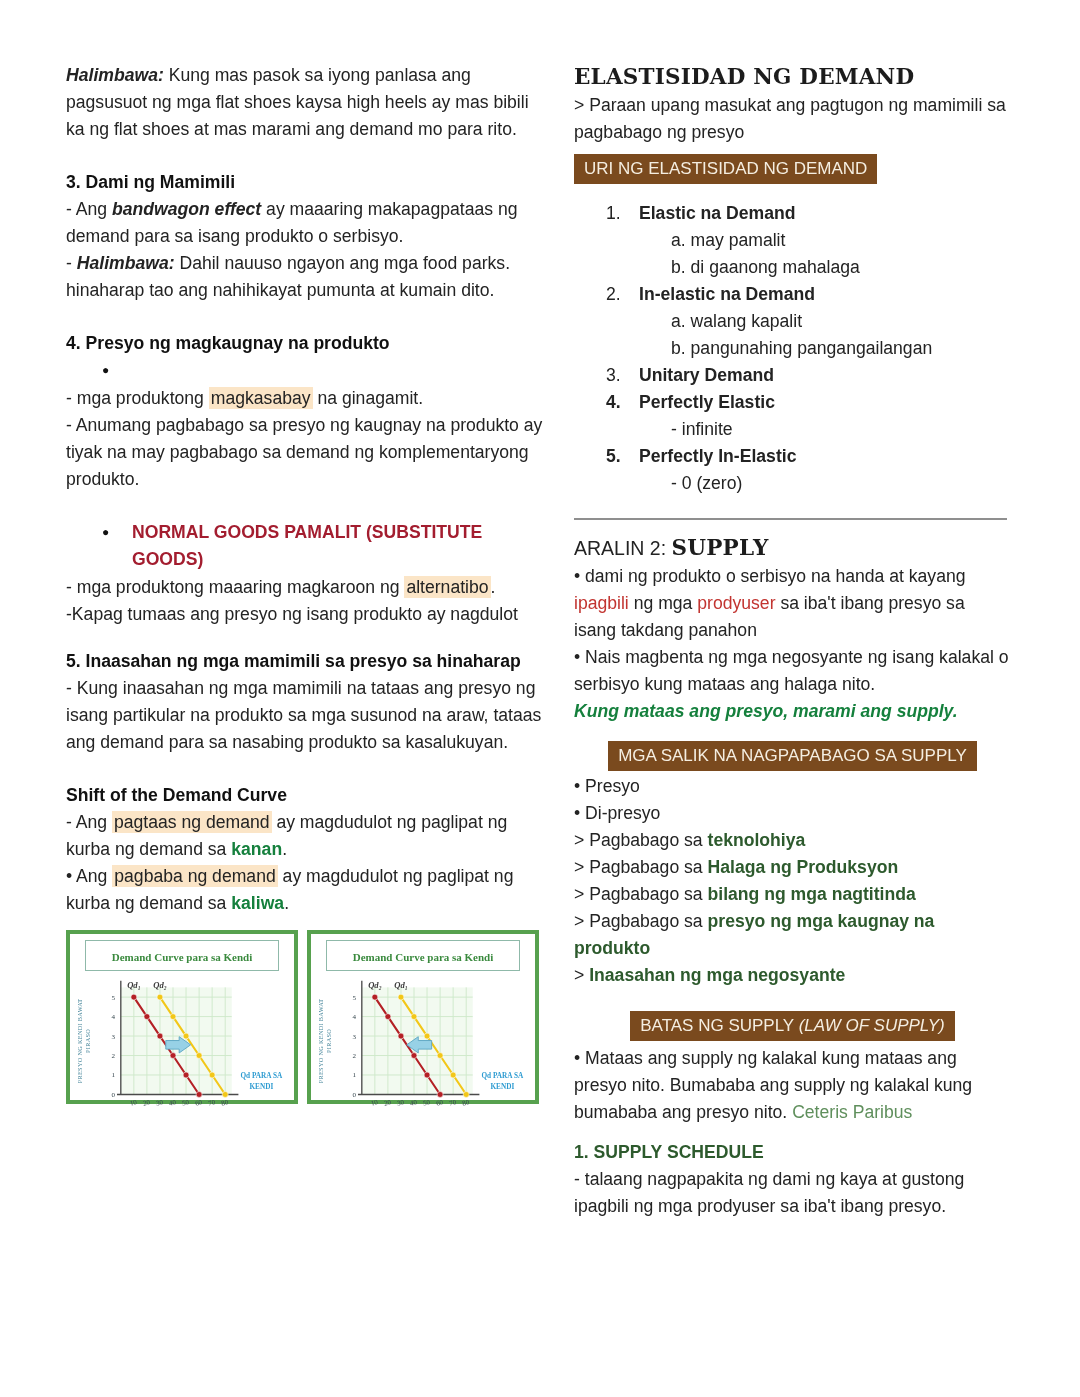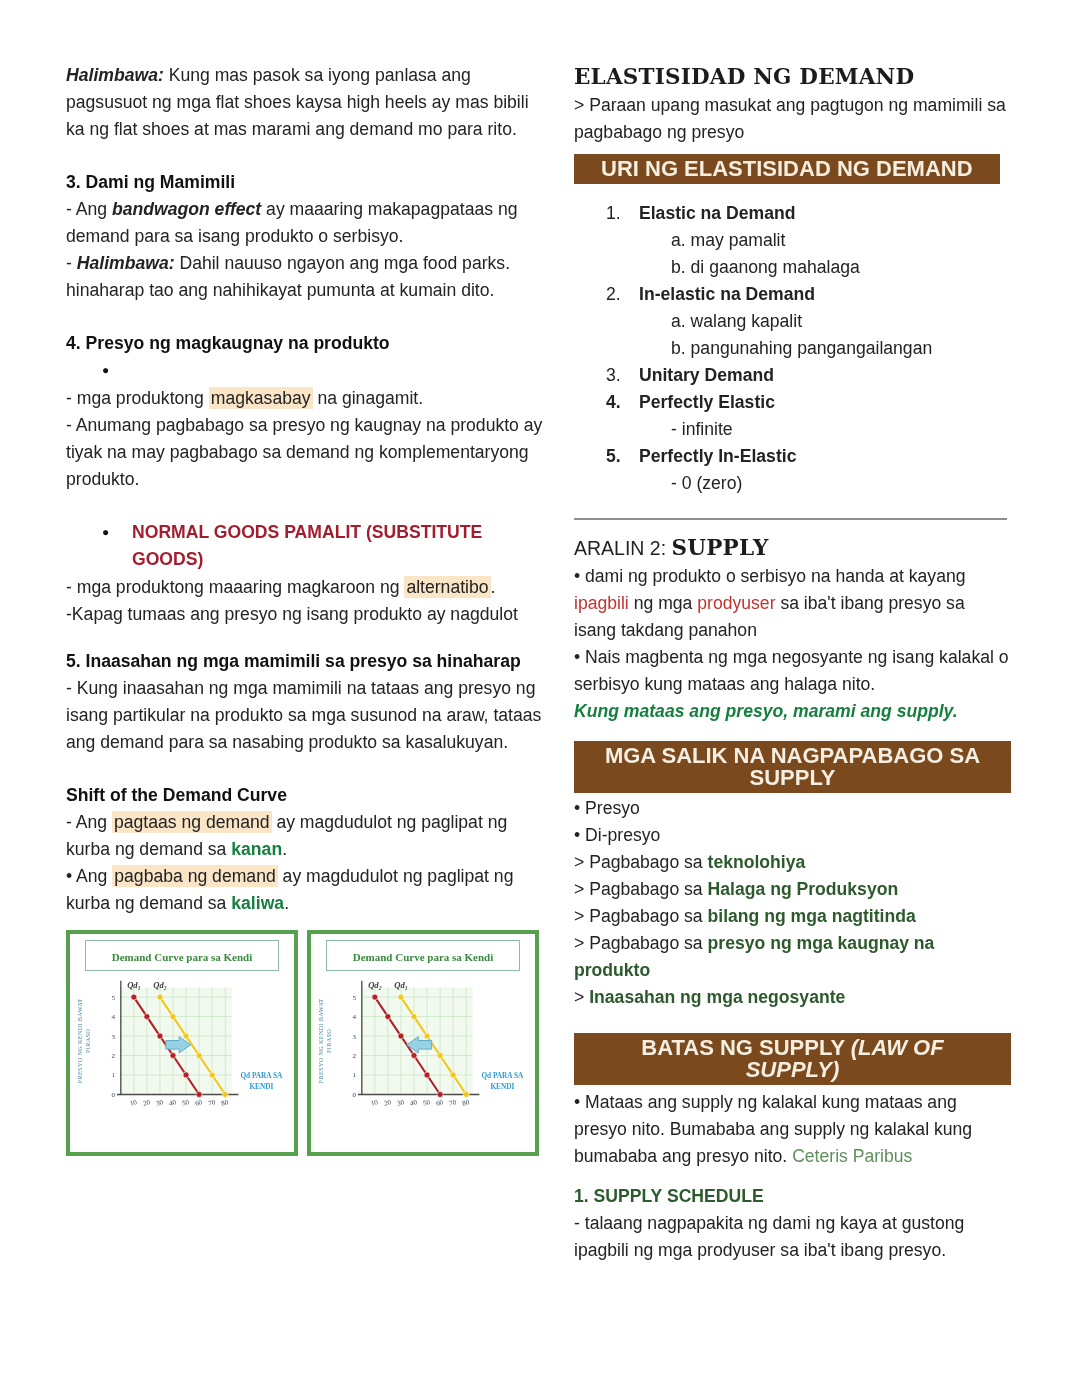--- a/index.html
+++ b/index.html
@@ -30,34 +30,34 @@
   .rb-dot { width:30px; flex:none; font-size:12px; color:#111; }
   .rb-text { color:#a31d2f; font-weight:700; max-width:352px; }
 
   
   .serif-h {
     font-family:"DejaVu Serif", serif; font-weight:700;
     font-size:21.5px; line-height:30px; letter-spacing:0.2px; color:#1c1c1c;
   }
   .chip {
     display:inline-block; background:#7a4a1e; color:#f5eee1;
-    font-weight:700; font-size:22px; line-height:22px; padding:4px 27px;
+    font-weight:400; font-size:17px; line-height:22px; padding:4px 10px;
   }
   .chip-row-left { margin:8px 0 16px; }
   .chip-row-center { text-align:center; margin:16px 0 6px; }
   .oli { display:flex; padding-left:32px; }
   .oli .num { width:33px; flex:none; }
   .oli .sub { padding-left:65px; }
   .divider { border:none; border-top:2px solid #8f8f8f; margin:21px 0 13px; width:99%; }
   .aralin-prefix { font-size:19.5px; }
 
   
   .charts-row { display:flex; gap:9px; margin-top:13px; }
   .mini-chart {
-    margin:0; width:232px; height:226px; background:#ffffff;
+    margin:0; width:232px; height:174px; background:#ffffff;
     border:4px solid #57a14e; padding:5px 3px 2px;
   }
   .chart-title-box {
     border:1px solid #8fb9a9; margin:1px 12px 3px; padding:1px 0;
     text-align:center;
   }
   .chart-title {
     font-family:"Liberation Serif", serif; font-weight:700;
     font-size:11px; line-height:14px; color:#3a8a3e;
   }

